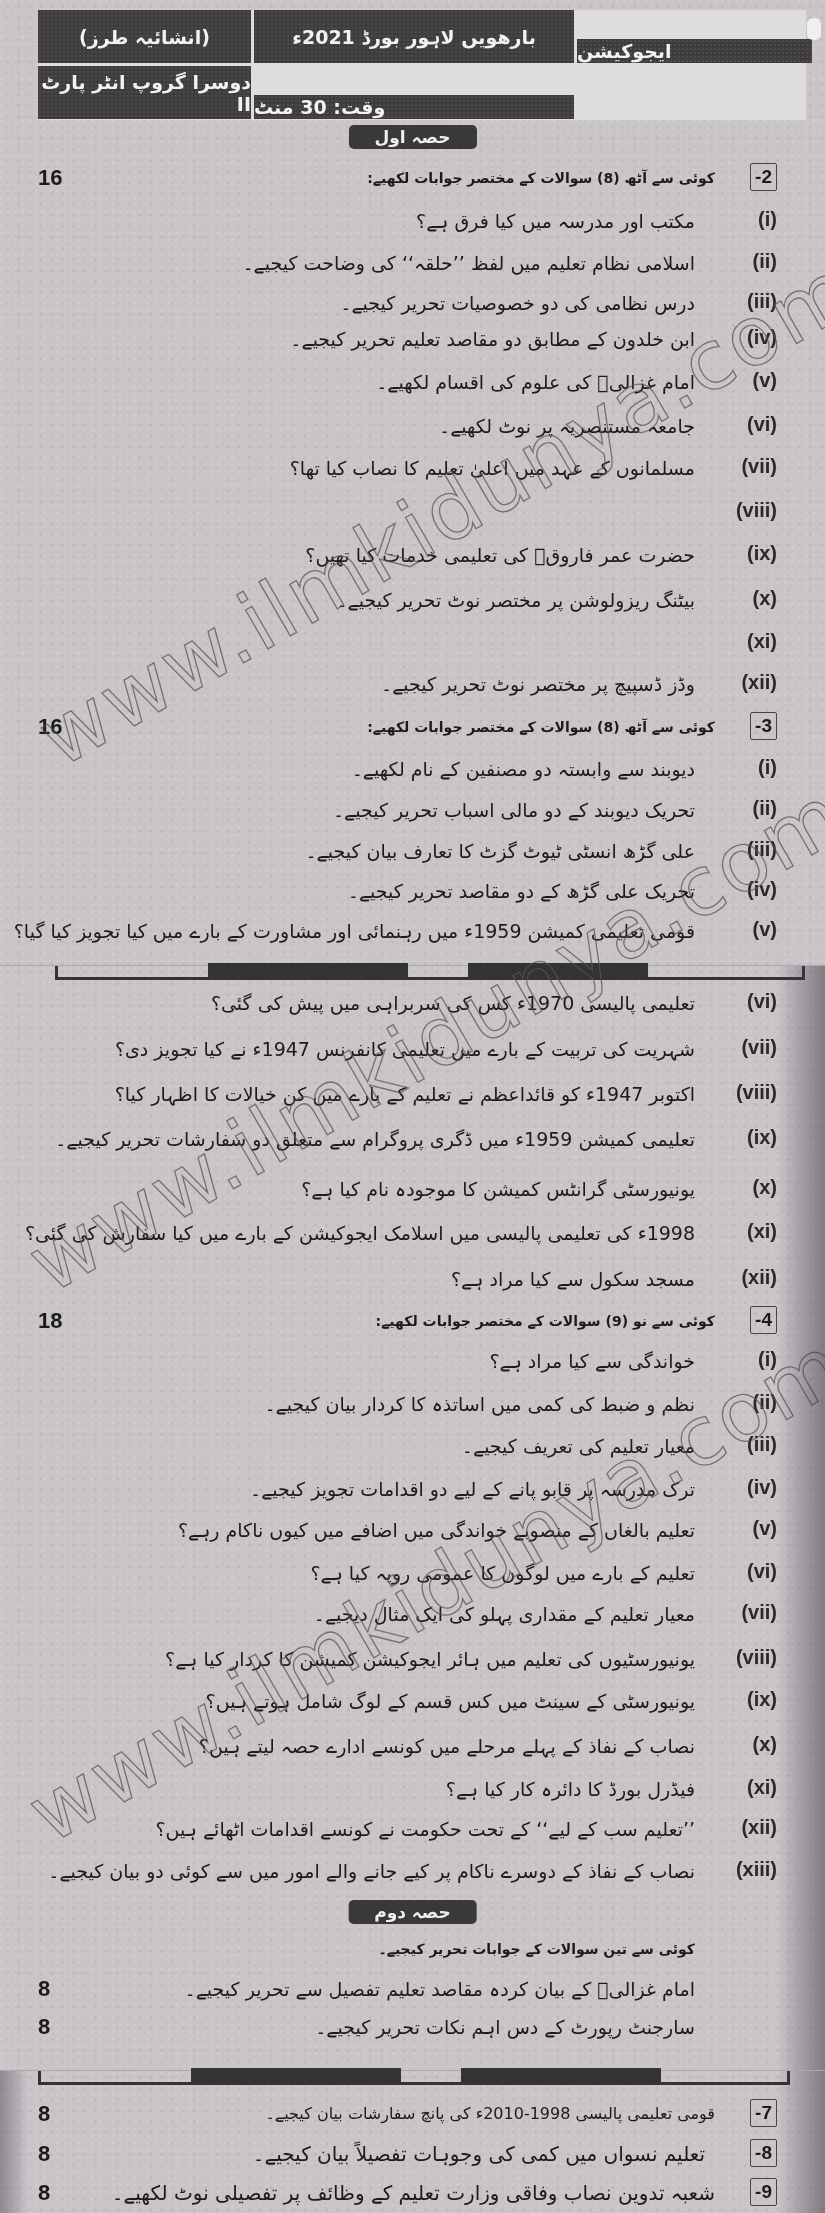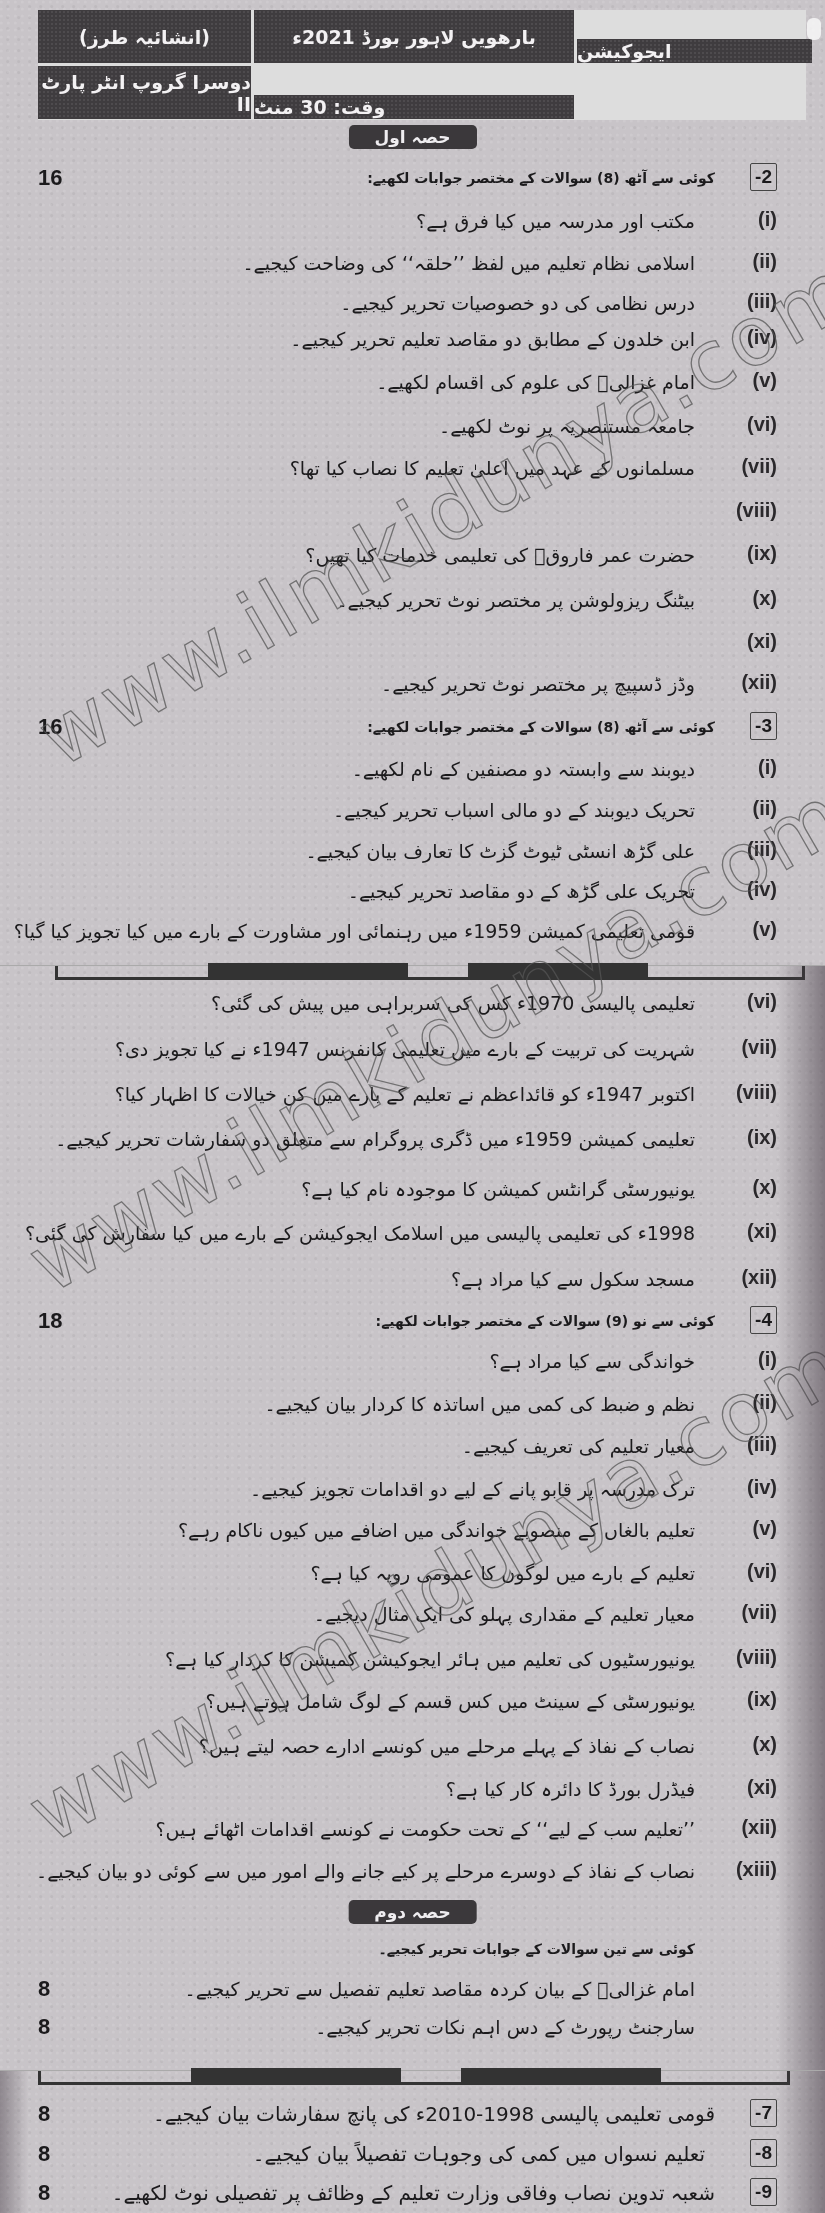--- a/index.html
+++ b/index.html
@@ -284,21 +284,21 @@
   <div class="item" style="top:808px;">
       <span class="roman">(xi)</span>
       <span class="i-text">فیڈرل بورڈ کا دائرہ کار کیا ہے؟</span>
     </div>
   <div class="item" style="top:848px;">
       <span class="roman">(xii)</span>
       <span class="i-text">’’تعلیم سب کے لیے‘‘ کے تحت حکومت نے کونسے اقدامات اٹھائے ہیں؟</span>
     </div>
   <div class="item" style="top:890px;">
       <span class="roman">(xiii)</span>
-      <span class="i-text">نصاب کے نفاذ کے دوسرے مرحلے پر کیے جانے والے امور میں سے کوئی دو بیان کیجیے۔</span>
+      <span class="i-text">نصاب کے نفاذ کے دوسرے ناکام پر کیے جانے والے امور میں سے کوئی دو بیان کیجیے۔</span>
     </div>
 
   <div class="section-pill" style="top:934px;">حصہ دوم</div>
   <div class="q-head" style="top:968px;">
     <span class="q-text" style="right:130px;">کوئی سے تین سوالات کے جوابات تحریر کیجیے۔</span>
   </div>
   <div class="item" style="top:1008px;">
     <span class="i-text">امام غزالیؒ کے بیان کردہ مقاصد تعلیم تفصیل سے تحریر کیجیے۔</span>
     <span class="marks">8</span>
   </div>
@@ -311,21 +311,21 @@
   <div class="watermark" style="left:60px; top:800px; transform: rotate(-30deg);">www.ilmkidunya.com</div>
 </div>
 
 <div class="page sheet-3">
   <div class="banner-bottom" style="top:0; left:38px; width:752px;">
     <span class="seg" style="left:150px; width:210px;"></span>
     <span class="seg" style="left:420px; width:200px;"></span>
   </div>
   <div class="q-head" style="top:28px;">
     <span class="q-num">-7</span>
-    <span class="i-text" style="right:110px; font-size:20px;">قومی تعلیمی پالیسی 1998-2010ء کی پانچ سفارشات بیان کیجیے۔</span>
+    <span class="i-text" style="right:110px; font-size:16px;">قومی تعلیمی پالیسی 1998-2010ء کی پانچ سفارشات بیان کیجیے۔</span>
     <span class="marks">8</span>
   </div>
   <div class="q-head" style="top:68px;">
     <span class="q-num">-8</span>
     <span class="i-text" style="right:120px; font-size:20px;">تعلیم نسواں میں کمی کی وجوہات تفصیلاً بیان کیجیے۔</span>
     <span class="marks">8</span>
   </div>
   <div class="q-head" style="top:107px;">
     <span class="q-num">-9</span>
     <span class="i-text" style="right:110px; font-size:20px;">شعبہ تدوین نصاب وفاقی وزارت تعلیم کے وظائف پر تفصیلی نوٹ لکھیے۔</span>

